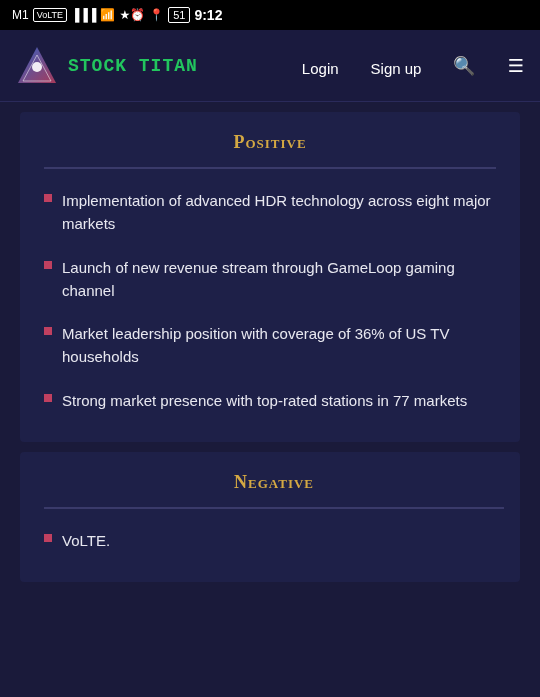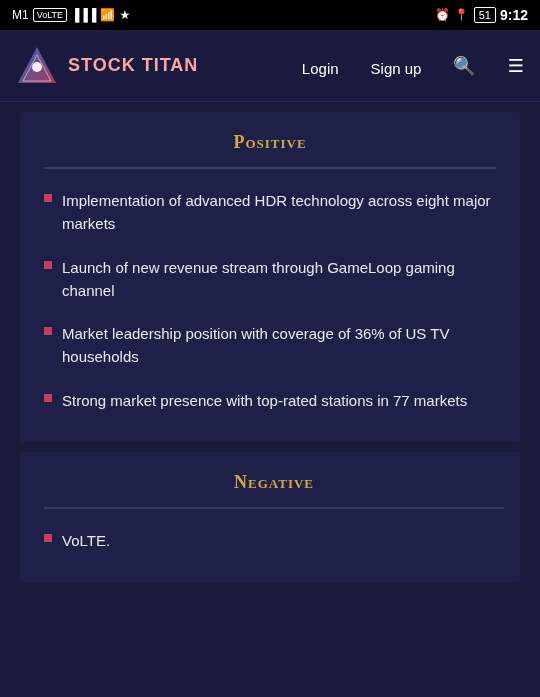--- a/index.html
+++ b/index.html
@@ -12,21 +12,21 @@
       overflow: hidden;
       display: flex;
       flex-direction: column;
     }
 
     
     .status-bar {
       background: #000;
       color: #fff;
       display: flex;
-      justify-content: space-between;
+      justify-content: flex-start;
       align-items: center;
       padding: 4px 12px;
       height: 30px;
       font-size: 12px;
       font-family: Arial, sans-serif;
     }
     .status-left { display: flex; align-items: center; gap: 4px; }
     .status-right { display: flex; align-items: center; gap: 4px; }
 
     
@@ -45,22 +45,22 @@
       gap: 10px;
       flex: 1;
     }
 
     .logo-icon {
       width: 42px;
       height: 42px;
     }
 
     .logo-text {
-      color: #fca5a5;
-      font-family: Liberation Sans, sans-serif;
+      color: #22c55e;
+      font-family: Liberation Mono, monospace;
       font-weight: bold;
       font-size: 18px;
       letter-spacing: 1px;
       text-transform: uppercase;
     }
 
     .nav-links {
       display: flex;
       align-items: flex-end;
       gap: 32px;

